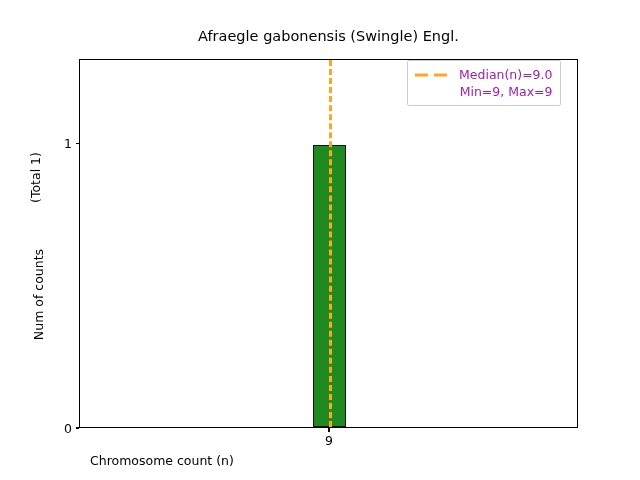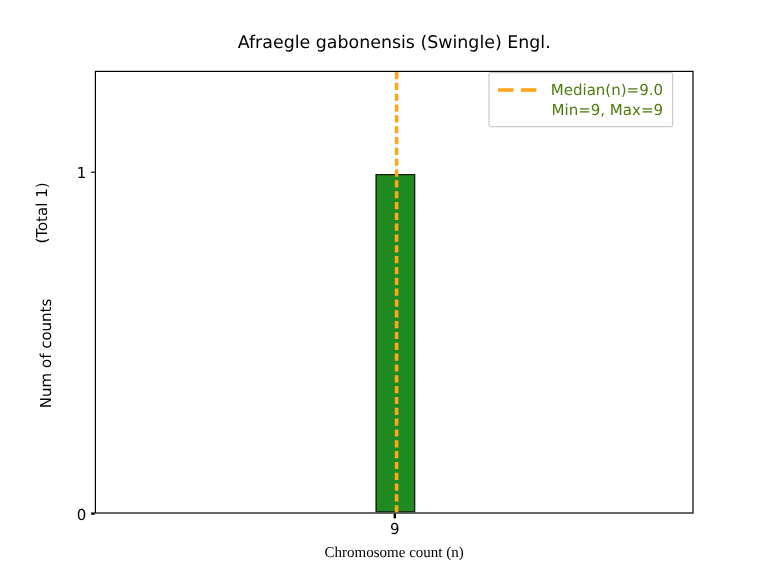--- a/index.html
+++ b/index.html
@@ -98,27 +98,26 @@
     font-size: 12.5px;
     color: #000000;
     text-align: center;
     white-space: nowrap;
     transform: translateX(-50%);
   }
 
   
   #xlabel {
     position: absolute;
-    left: 79px;
+    left: 90px;
     top: 453px;
     width: 499px;
-    text-align: center;
-    font-size: 12.5px;
-    white-space: nowrap;
-    font-family: Liberation Serif, serif;
+    text-align: left;
+    font-size: 12.5px;
+    white-space: nowrap;
   }
   .ylabel-rot {
     position: absolute;
     transform-origin: 50% 50%;
     transform: rotate(-90deg);
     font-size: 12.5px;
     white-space: nowrap;
     text-align: center;
   }
   #ylabel-main {
@@ -160,21 +159,21 @@
     top: 50%;
     height: 0;
     border-top-width: 3px;
     border-top-style: solid;
     transform: translateY(-50%);
   }
   .legend-swatch i.d1 { left: 1px;  width: 13px; }
   .legend-swatch i.d2 { left: 20px; width: 13px; }
   .legend-text {
     font-size: 12.5px;
-    color: #4d7c0f;
+    color: #a21caf;
     white-space: nowrap;
   }
   .legend-row.second {
     justify-content: flex-end;
     padding-right: 0;
   }
   .legend-row.second .legend-text {
     text-align: center;
   }
 </style>

